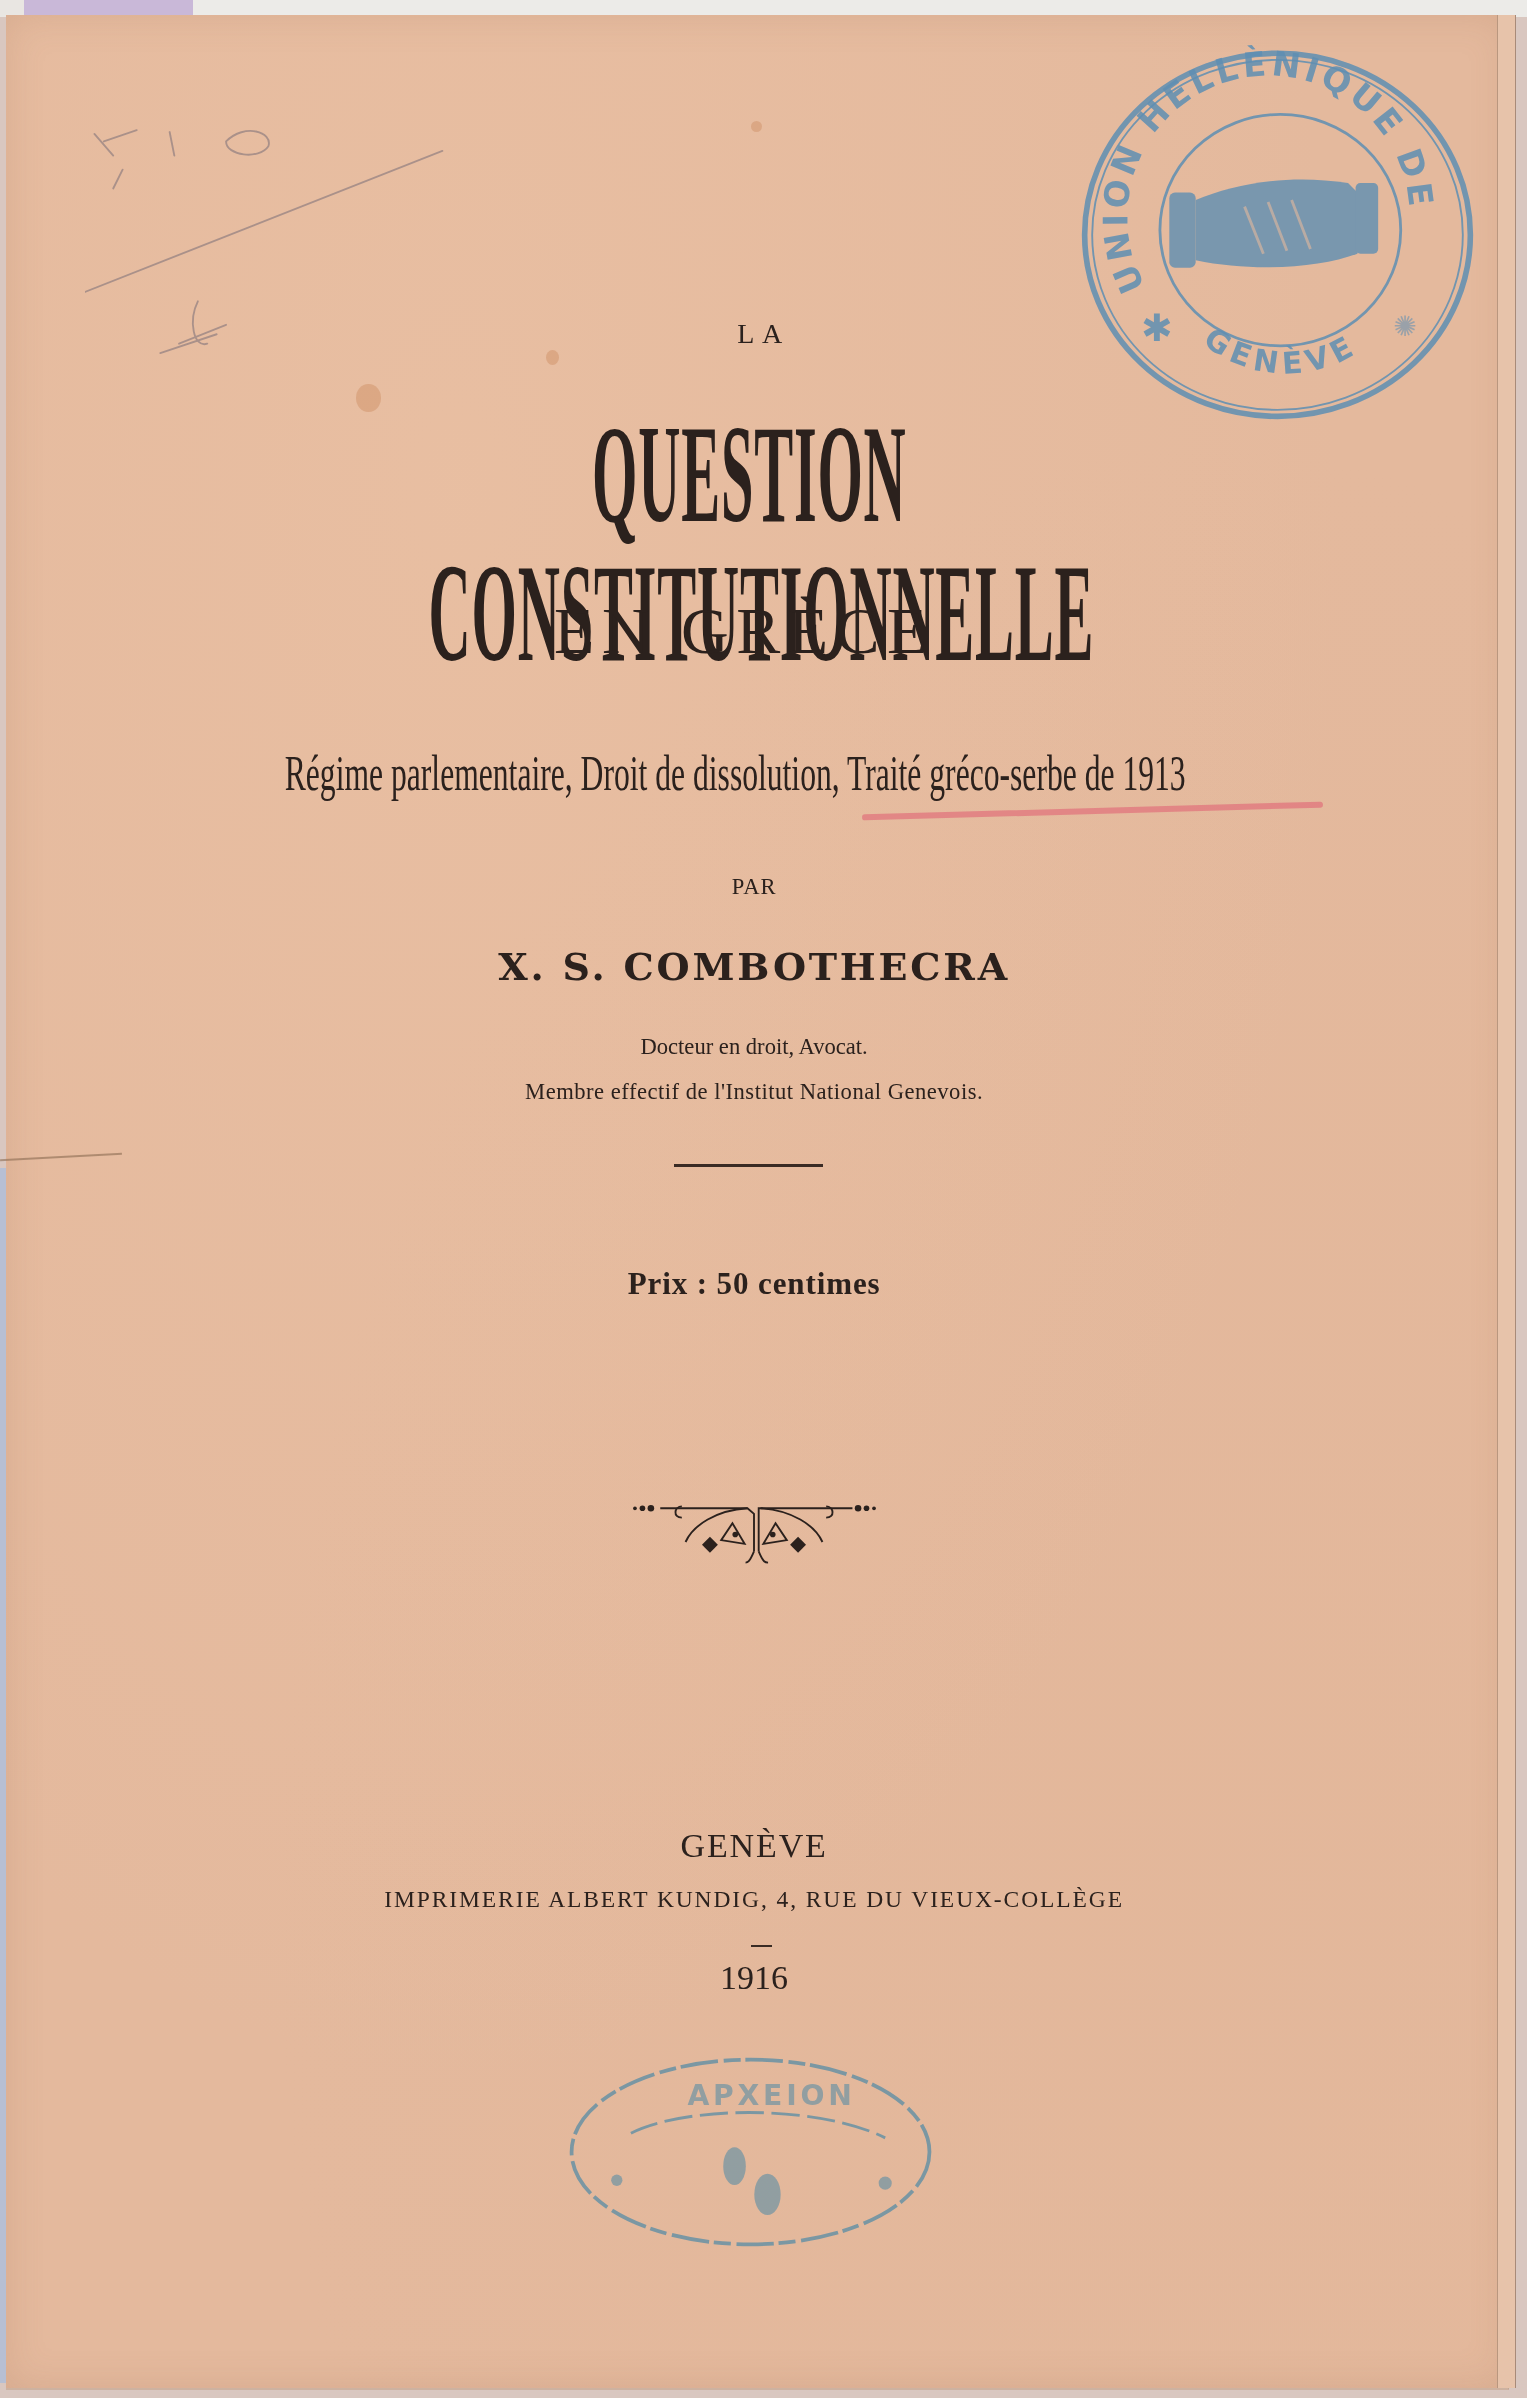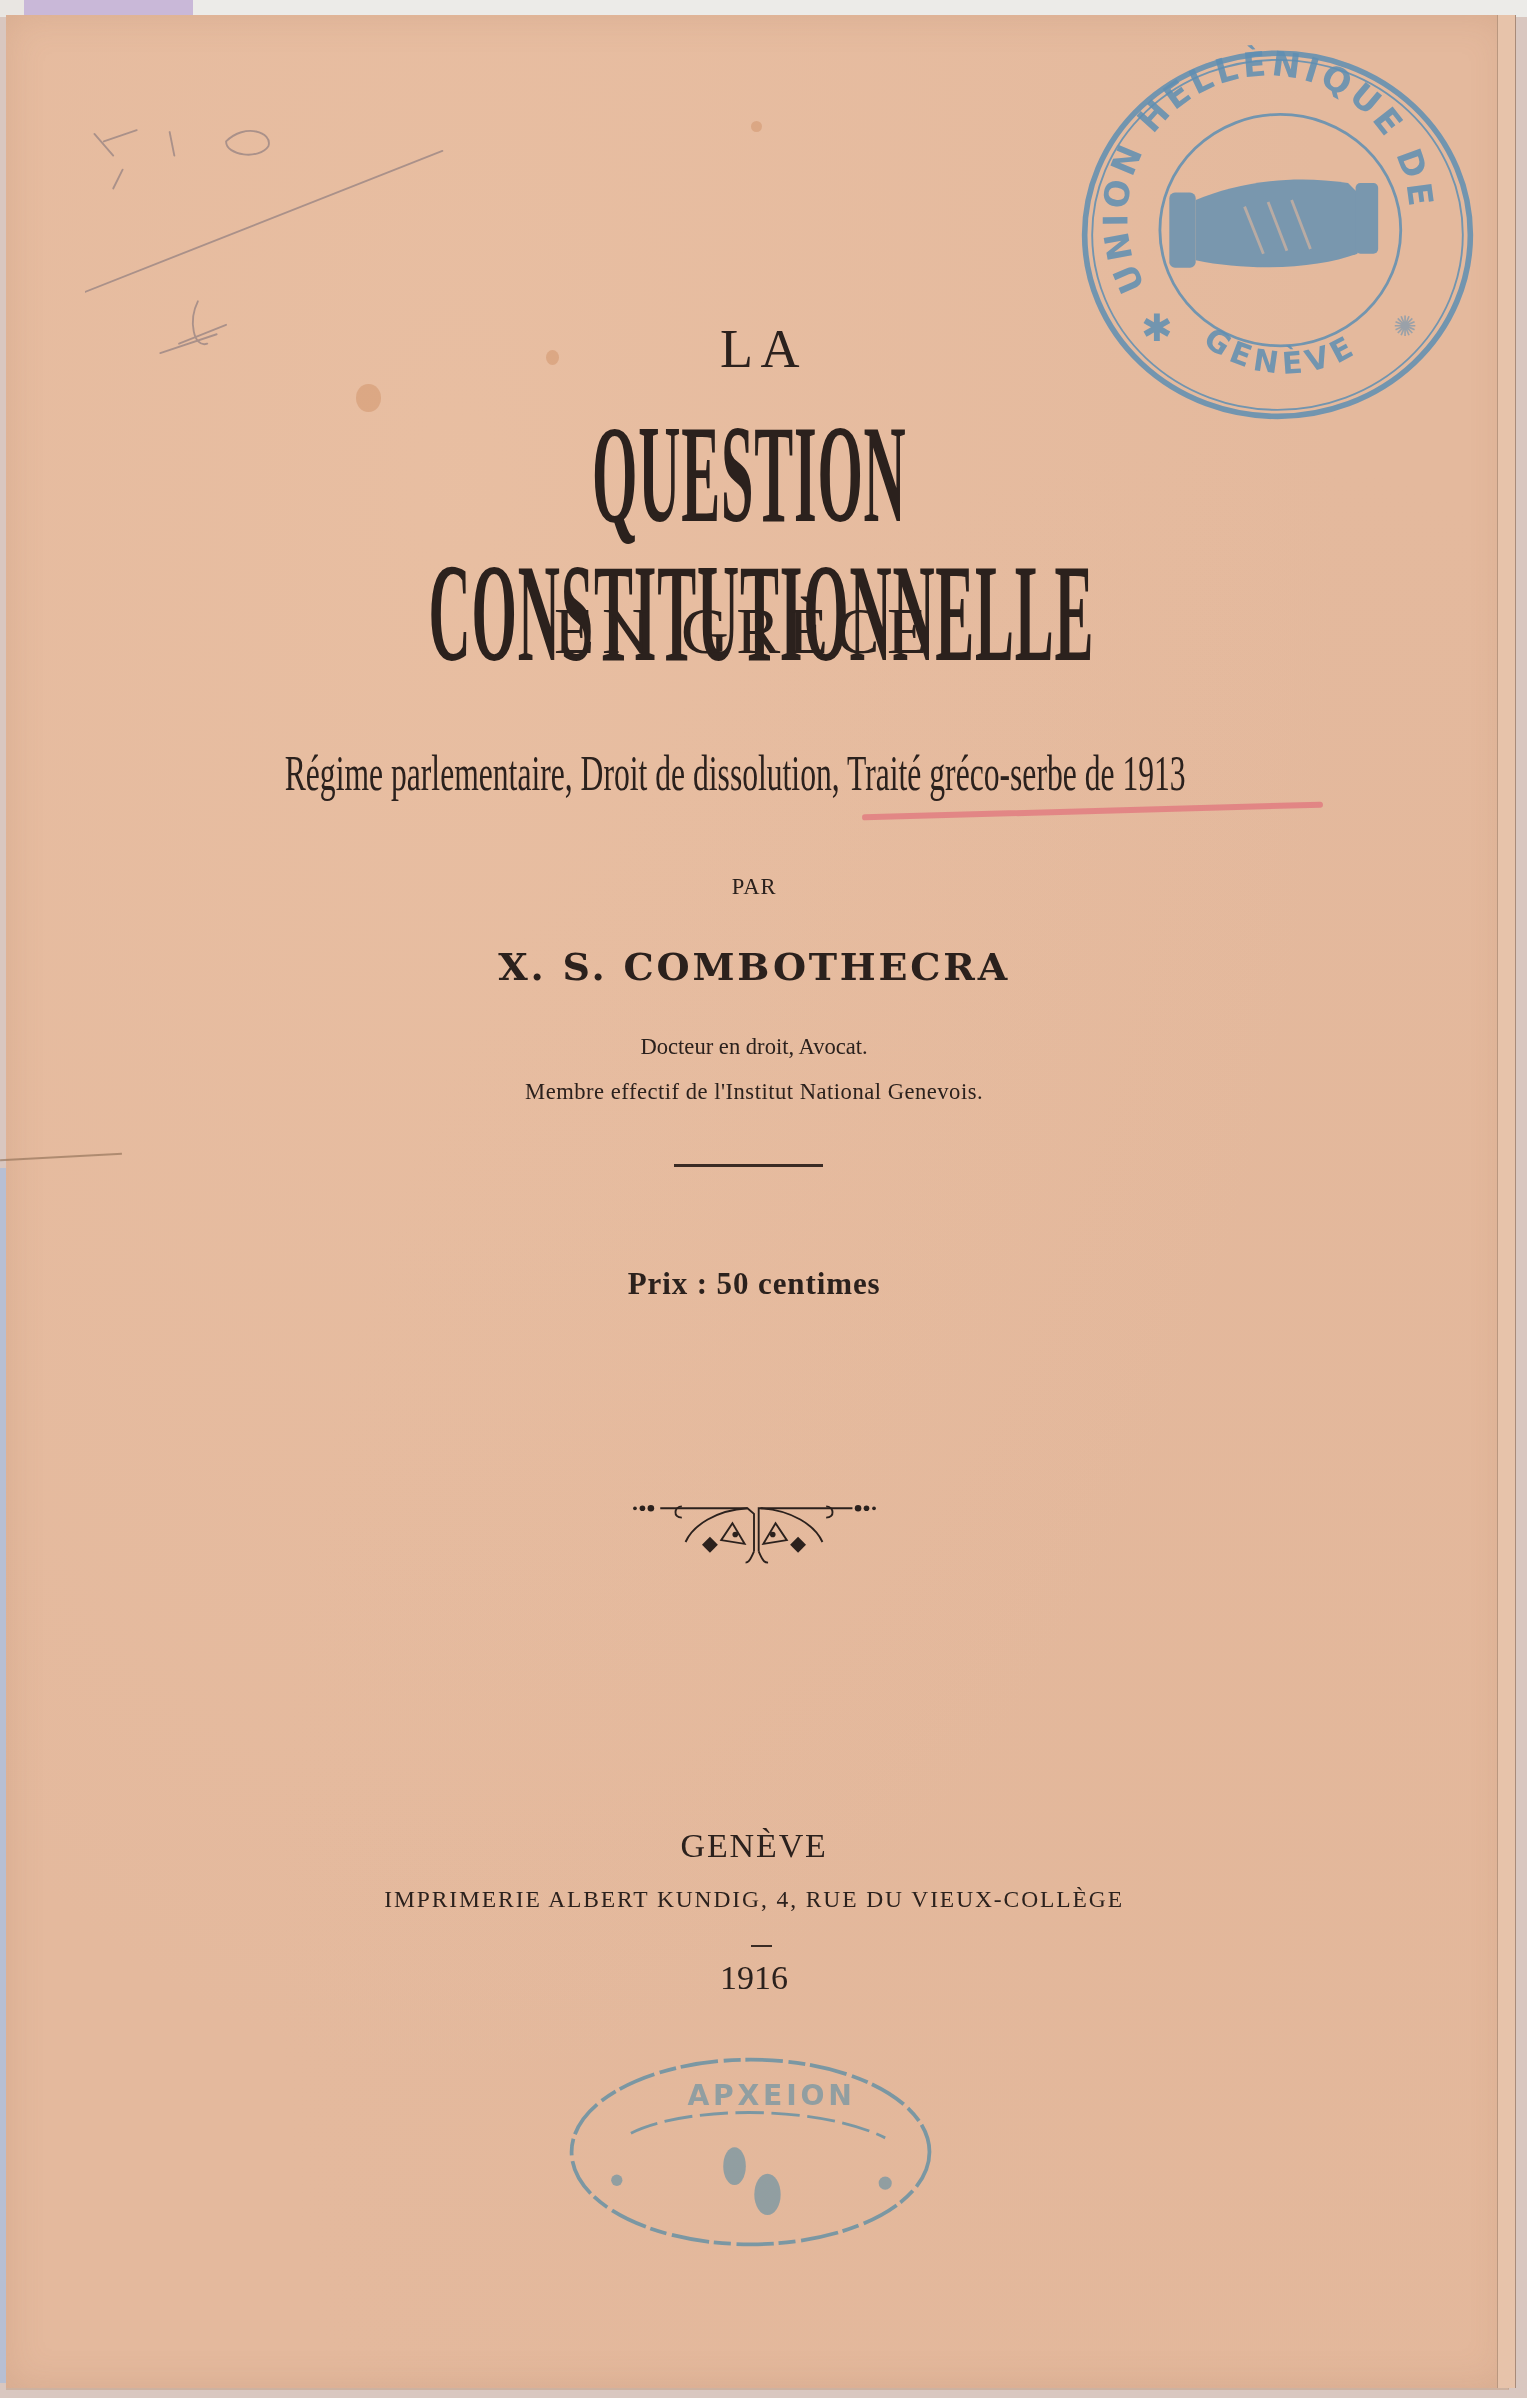--- a/index.html
+++ b/index.html
@@ -31,21 +31,21 @@
       background: #b7bfd3;
     }
     .crack {
       position: absolute; left: 0; top: 1156px; width: 122px; height: 1.9px;
       background: #8b6a52; transform: rotate(-3deg); opacity: 0.6;
     }
     .ink { color: #2b211d; }
     .center { position: absolute; left: 0; width: 1527px; text-align: center; }
 
     .title-la {
-      top: 318px; font-size: 54px; letter-spacing: 7.5px; font-family: "Liberation Serif", serif;
+      top: 318px; font-size: 28px; letter-spacing: 7.5px; font-family: "Liberation Serif", serif;
     }
     .title-main {
       top: 405px; font-size: 139px; line-height: 139px; font-weight: bold;
       font-family: "Liberation Serif", serif; transform: scaleX(0.42); transform-origin: 739px 0;
       letter-spacing: 1.9px; left: 0;
     }
     .title-sub {
       top: 593px; font-size: 66px; letter-spacing: 7.5px; font-family: "Liberation Serif", serif;
       left: -19px;
     }

